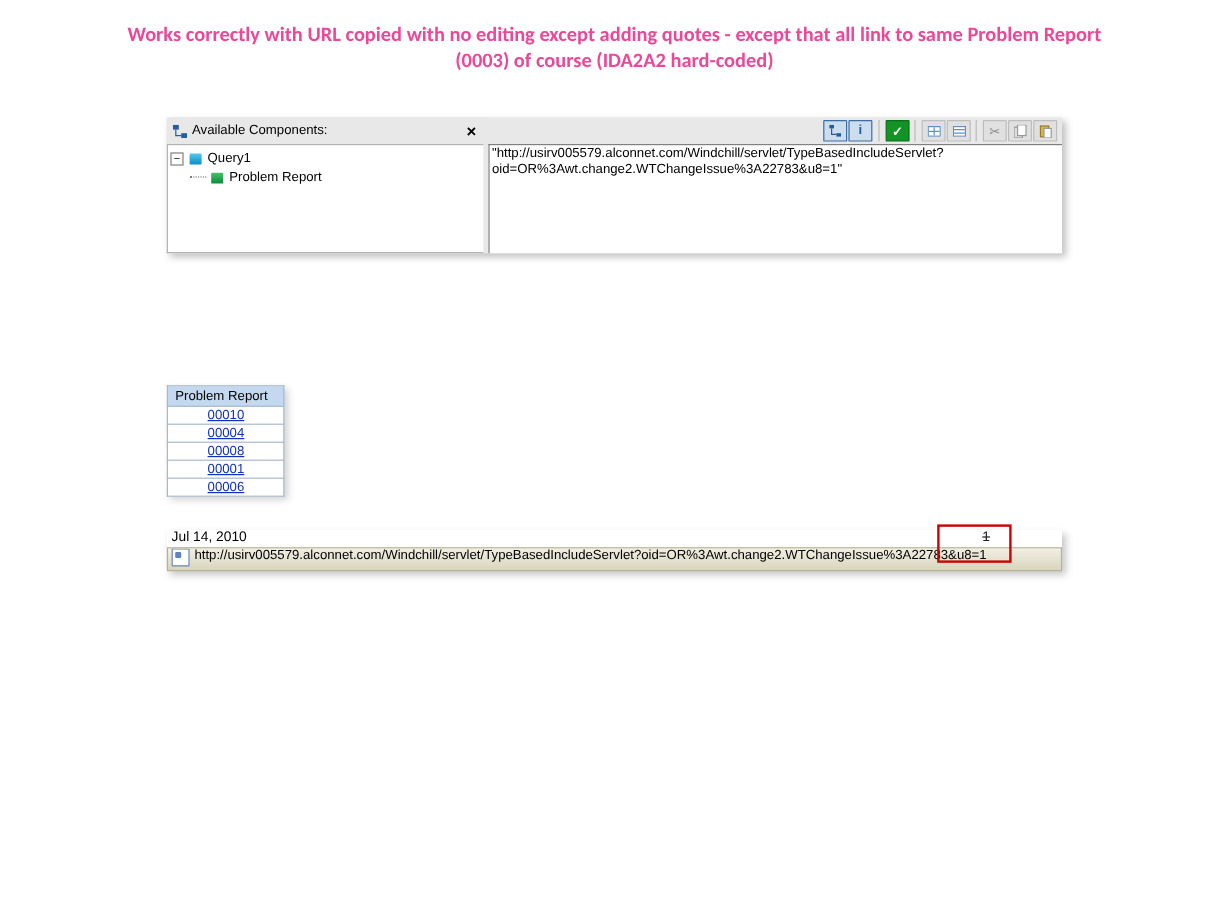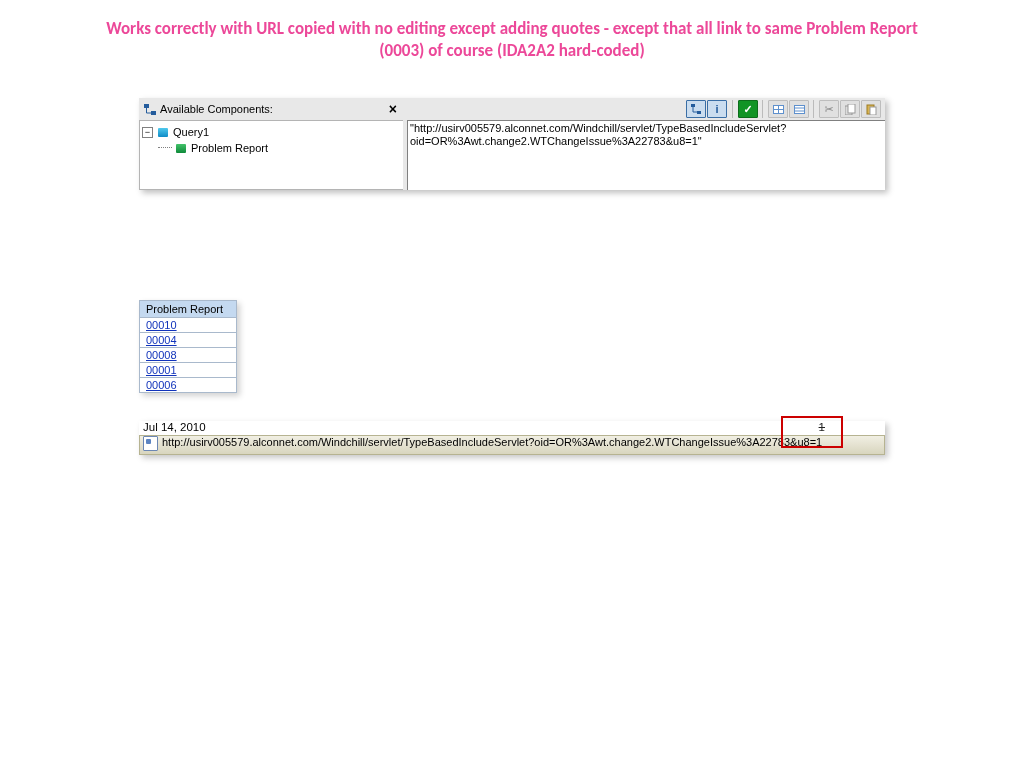--- a/index.html
+++ b/index.html
@@ -20,21 +20,21 @@
     padding: 18px 90px 6px 90px;
     line-height: 1.3;
     color: #ec4899;
   }
   .shot-wrap {
     margin: 30px auto 0 auto;
     width: 746px;
   }
   .shot1 {
     display: flex;
-    height: 92px;
+    height: 113px;
     box-shadow: 3px 3px 6px rgba(0,0,0,0.25);
     background: #e8e8e8;
   }
   .left-pane {
     width: 264px;
     display: flex;
     flex-direction: column;
     background: #e8e8e8;
   }
   .pane-header {
@@ -190,20 +190,21 @@
     font-weight: normal;
     text-align: left;
   }
   .shot2 td {
     border: 1px solid #a9b9cc;
     padding: 1px 6px;
   }
   .shot2 td a {
     color: #1133bb;
     text-decoration: underline;
+    margin-left: 27px;
   }
 
   
   .shot3 {
     margin-top: 28px;
     width: 746px;
     box-shadow: 3px 3px 6px rgba(0,0,0,0.22);
     position: relative;
   }
   .daterow {

